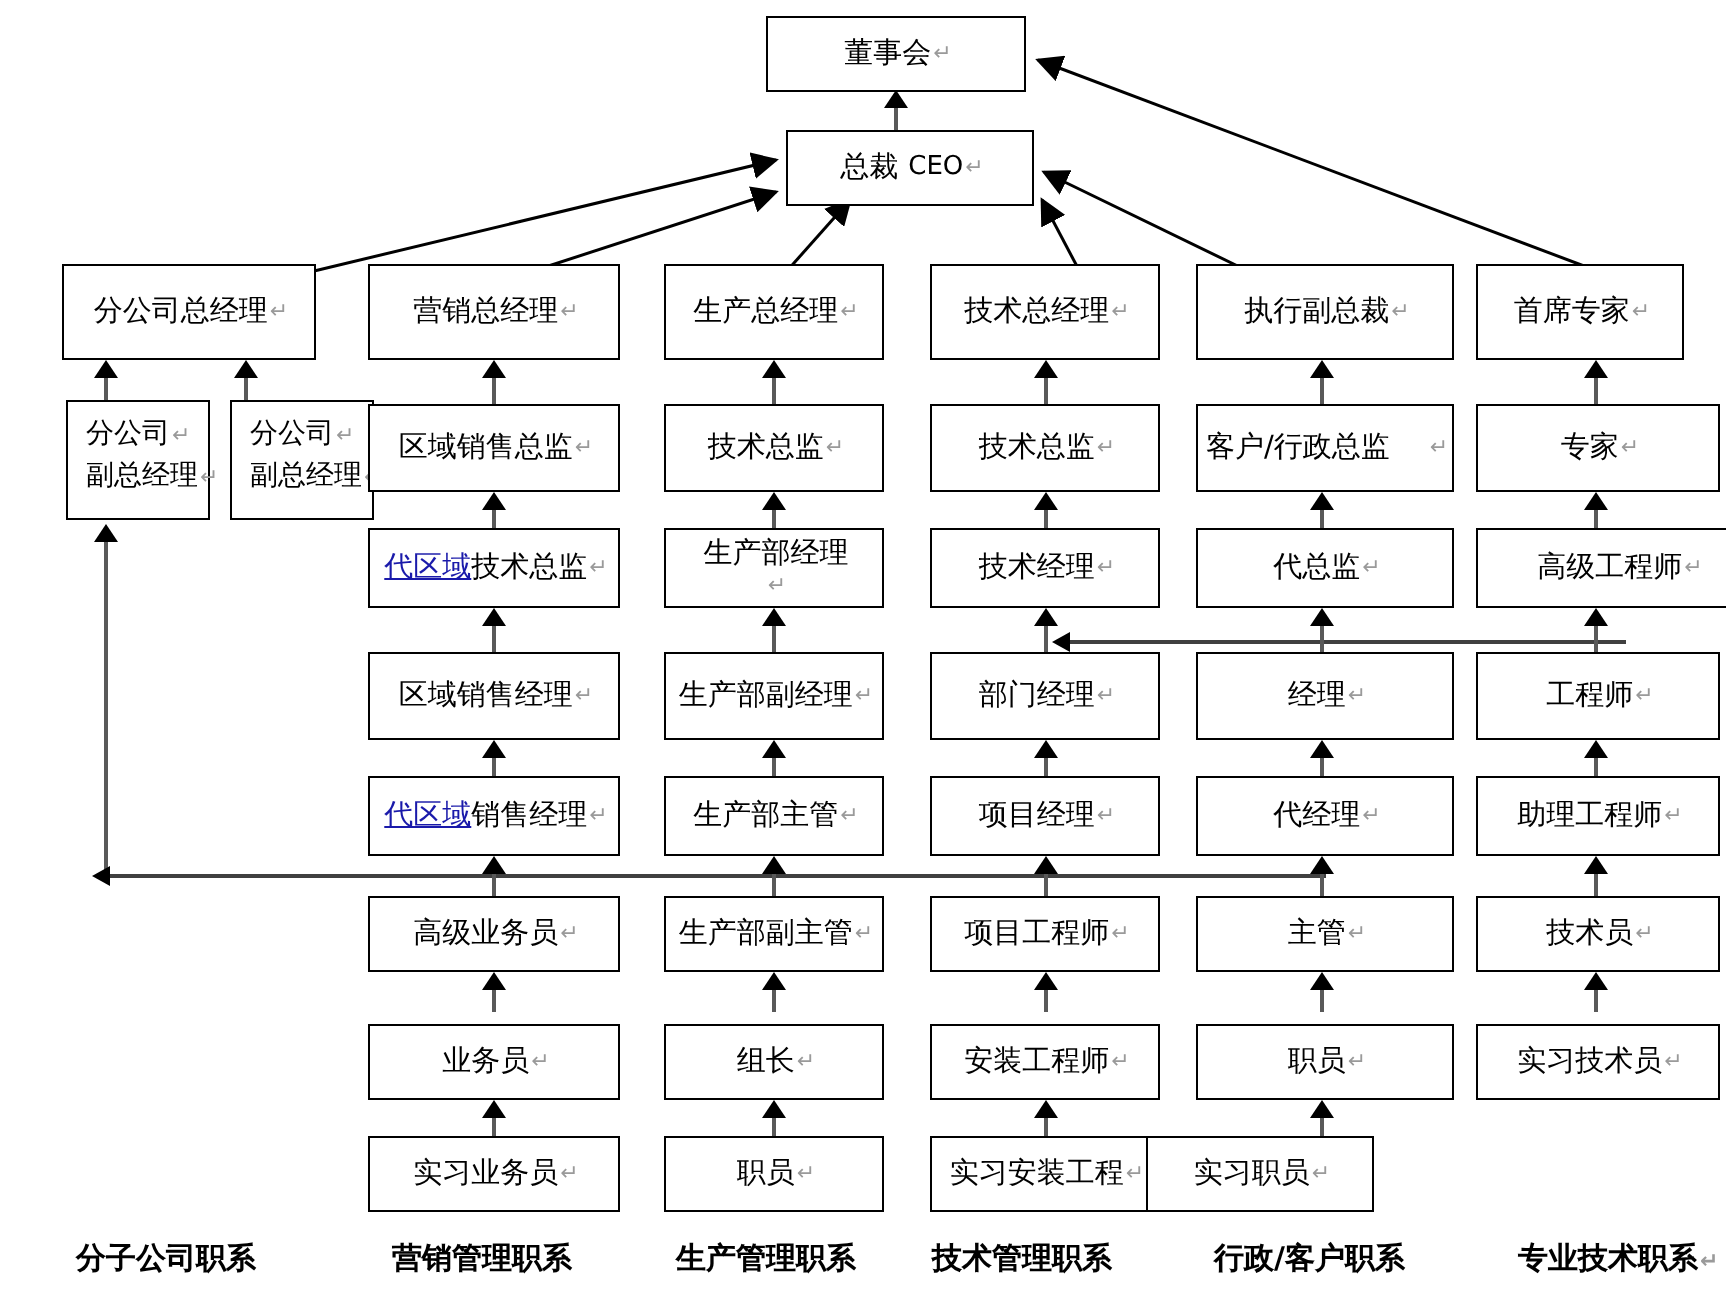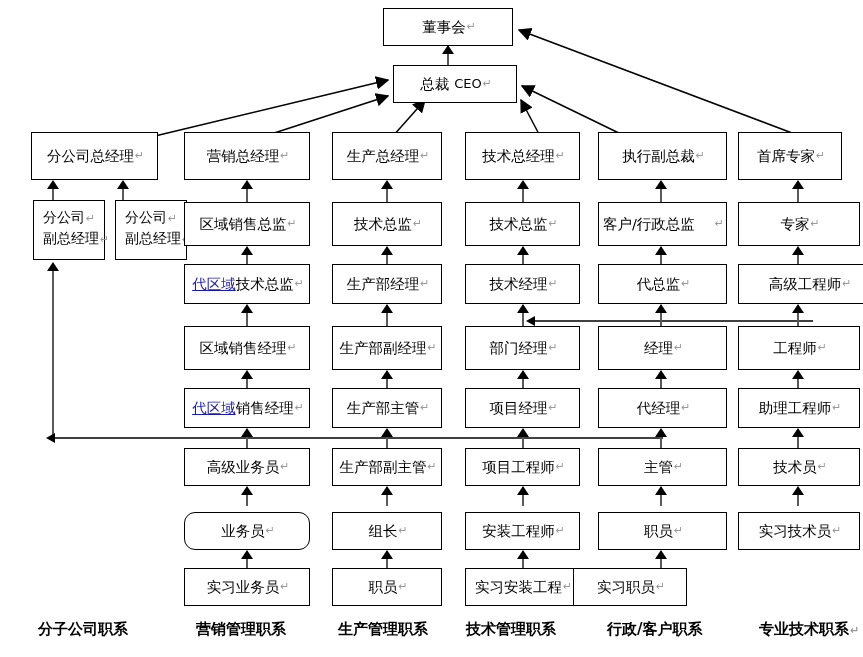--- a/index.html
+++ b/index.html
@@ -168,21 +168,21 @@
   <div class="vline" style="left:246px;top:436px;height:12px;"></div>
   <div class="arrowhead-up" style="left:241px;top:428px;"></div>
 
   <div class="box center" style="left:184px;top:448px;width:126px;height:38px;">
     <span>高级业务员</span>
       <span class="ret">↵</span>
   </div>
   <div class="vline" style="left:246px;top:494px;height:12px;"></div>
   <div class="arrowhead-up" style="left:241px;top:486px;"></div>
 
-  <div class="box center" style="left:184px;top:512px;width:126px;height:38px;border-radius:11px;">
+  <div class="box center" style="left:184px;top:512px;width:126px;height:38px;">
     <span>业务员</span>
       <span class="ret">↵</span>
   </div>
   <div class="vline" style="left:246px;top:558px;height:12px;"></div>
   <div class="arrowhead-up" style="left:241px;top:550px;"></div>
 
   <div class="box center" style="left:184px;top:568px;width:126px;height:38px;">
     <span>实习业务员</span>
       <span class="ret">↵</span>
   </div>
@@ -194,21 +194,21 @@
   <div class="vline" style="left:386px;top:188px;height:14px;"></div>
   <div class="arrowhead-up" style="left:381px;top:180px;"></div>
 
   <div class="box center" style="left:332px;top:202px;width:110px;height:44px;">
     <span>技术总监</span>
       <span class="ret">↵</span>
   </div>
   <div class="vline" style="left:386px;top:254px;height:12px;"></div>
   <div class="arrowhead-up" style="left:381px;top:246px;"></div>
 
-  <div class="box center" style="left:332px;top:264px;width:110px;height:40px;">
+  <div class="box center" style="left:332px;top:264px;width:110px;height:40px;flex-direction:column;">
     <span>生产部经理</span>
       <span class="ret">↵</span>
   </div>
   <div class="vline" style="left:386px;top:312px;height:14px;"></div>
   <div class="arrowhead-up" style="left:381px;top:304px;"></div>
 
   <div class="box center" style="left:332px;top:326px;width:110px;height:44px;">
     <span>生产部副经理</span>
       <span class="ret">↵</span>
   </div>

